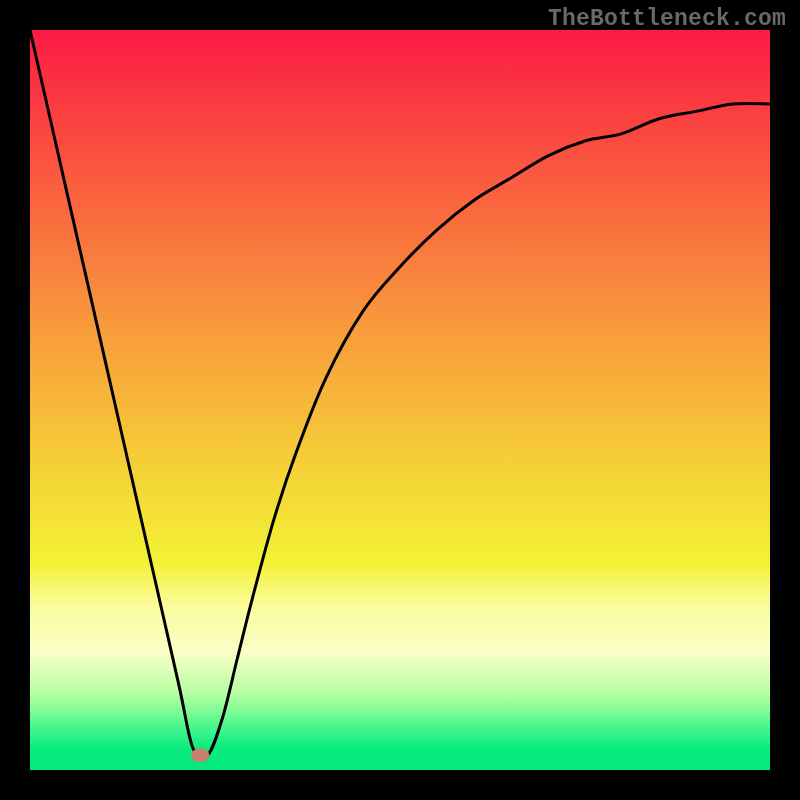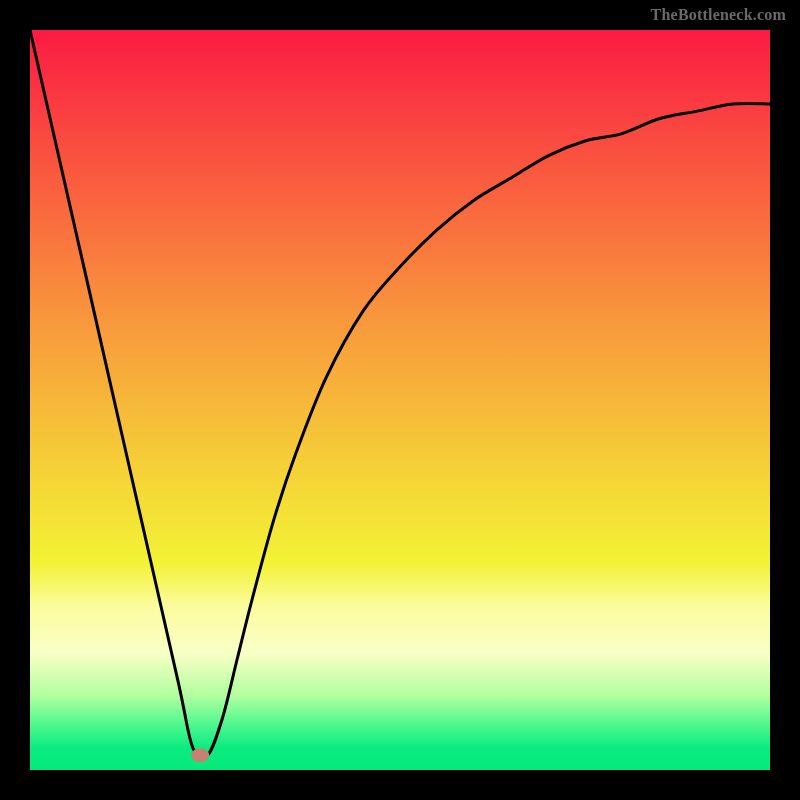--- a/index.html
+++ b/index.html
@@ -15,22 +15,22 @@
     left: 30px;
     top: 30px;
     width: 740px;
     height: 740px;
     background: #000;
   }
   .watermark {
     position: absolute;
     top: 6px;
     right: 14px;
-    font-family: Liberation Serif, serif;
-    font-size: 16px;
+    font-family: Liberation Mono, monospace;
+    font-size: 23px;
     font-weight: 600;
     color: #696969;
     letter-spacing: 0.2px;
   }
   svg {
     display: block;
   }
 </style>
 </head>
 <body>

